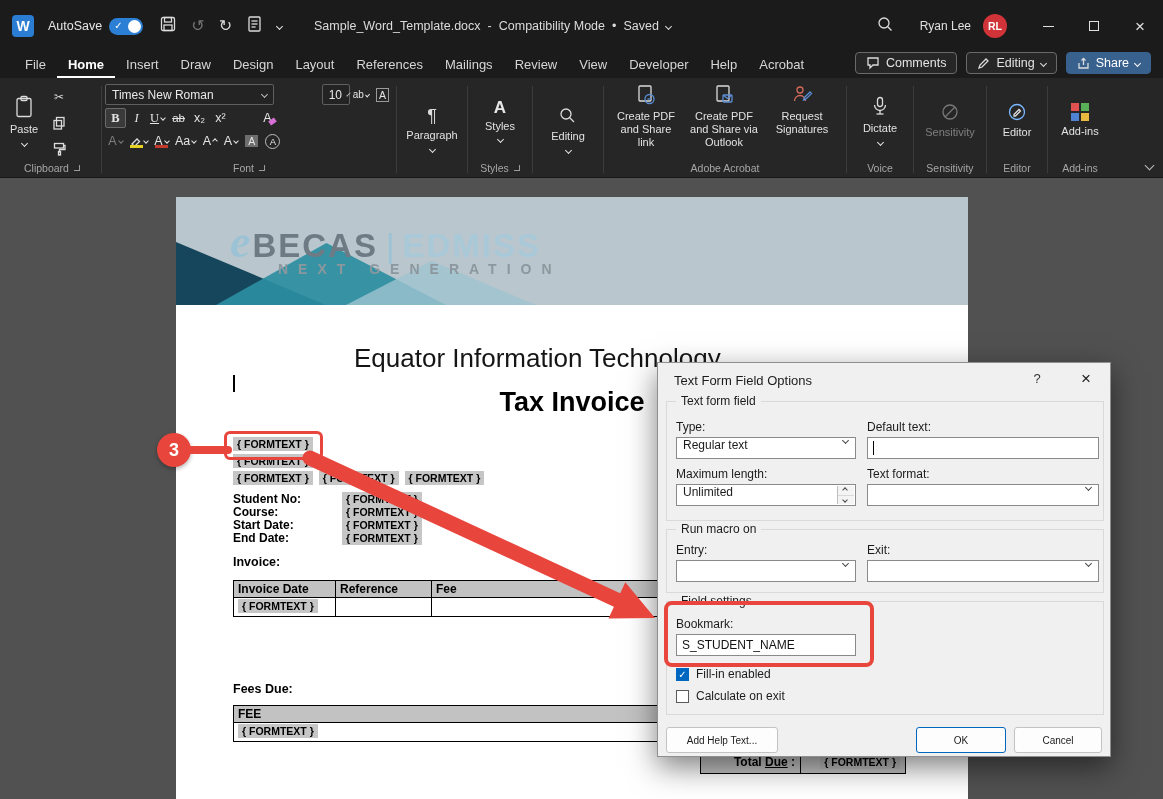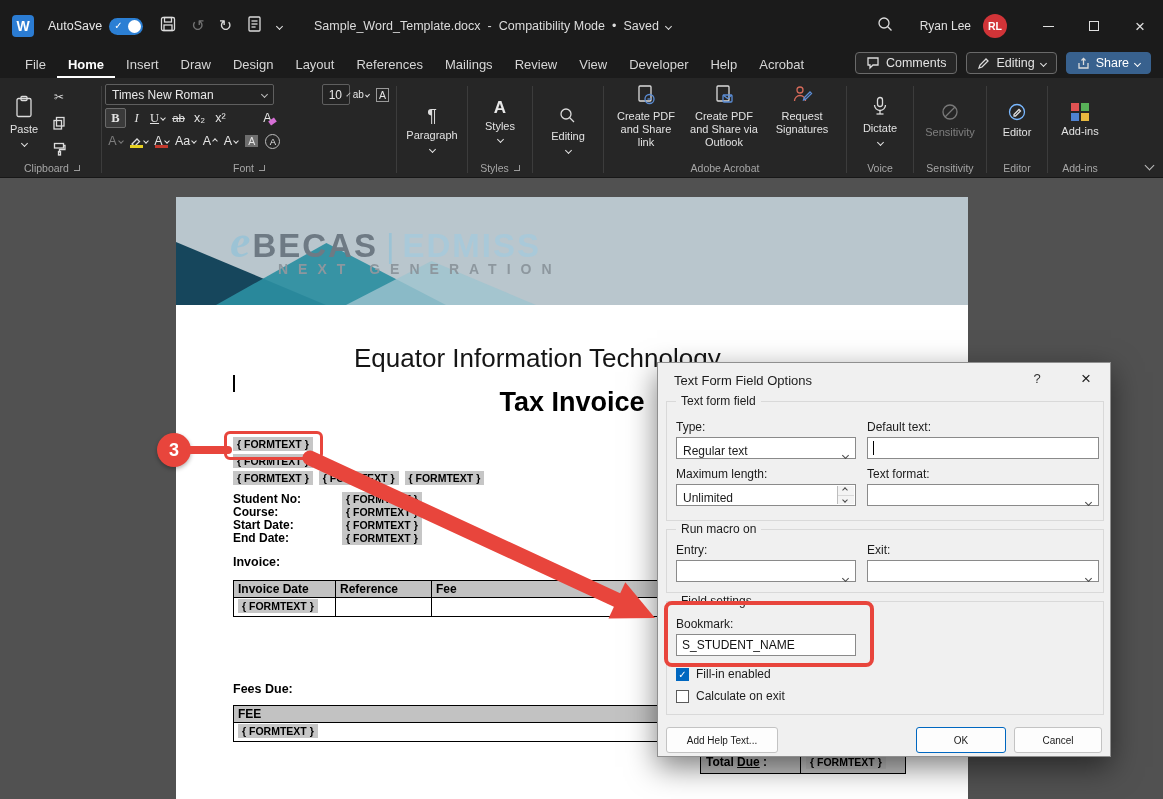--- a/index.html
+++ b/index.html
@@ -119,34 +119,34 @@
   .srow { position:absolute; left:57px; display:flex; }
   .srow .slabel { width:109px; font-size:12px; font-weight:bold; color:#000; }
   .seclabel { position:absolute; left:57px; font-size:12.5px; font-weight:bold; color:#000; }
 
   .dtable { position:absolute; left:57px; border:1px solid #000; }
   .dtr { display:flex; }
   .dtd { border-right:1px solid #000; padding:1px 4px; font-size:12px; color:#000; overflow:hidden; white-space:nowrap; }
   .dtd:last-child { border-right:none; }
   .dtr.hdr { background:#c2c2c2; font-weight:bold; border-bottom:1px solid #000; }
   .dtr.data .dtd { height:18px; }
-  .total-row { position:absolute; left:524px; top:556px; display:flex; border:1px solid #000; }
+  .total-row { position:absolute; left:524px; top:556px; display:flex; border:1px solid #000;text-align:right; }
   .total-row .cell { background:#c2c2c2; border-right:1px solid #000; padding:1px 5px; font-size:12px; font-weight:bold; height:19px; }
   .total-row .cell:last-child { border-right:none; }
   .u-part { text-decoration:underline; }
 
   
   .dialog { position:absolute; left:657px; top:362px; width:454px; height:395px; background:#f0f0f0; border:1px solid #8f8f8f; box-shadow:0 10px 28px rgba(0,0,0,.5); z-index:30; font-size:12px; color:#1b1b1b; }
   .dlg-title { position:absolute; left:16px; top:10px; font-size:13px; }
   .dlg-help { position:absolute; left:368px; top:8px; width:22px; text-align:center; font-size:13px; color:#333; }
   .dlg-close { position:absolute; left:410px; top:2px; width:36px; height:28px; display:flex; align-items:center; justify-content:center; font-size:17px; color:#1b1b1b; }
   .dgroup { position:absolute; left:8px; width:438px; border:1px solid #d9d9d9; }
   .dlegend { position:absolute; top:-8px; left:9px; background:#f0f0f0; padding:0 5px; font-size:12px; }
   .dlabel { position:absolute; font-size:12px; }
-  .dcombo { position:absolute; height:22px; background:#fff; border:1px solid #8a8a8a; display:flex; align-items:flex-end; padding:0 22px 0 6px; }
+  .dcombo { position:absolute; height:22px; background:#fff; border:1px solid #8a8a8a; display:flex; align-items:flex-start; padding:0 22px 0 6px; }
   .dcombo .chv { position:absolute; right:7px; color:#474747; }
   .dinput { position:absolute; height:22px; background:#fff; border:1px solid #8a8a8a; font-size:12px; padding:0 5px; font-family:"Liberation Sans", sans-serif; color:#111; }
   .caret-line { position:absolute; width:1px; height:14px; background:#000; }
   .spin-btns { position:absolute; right:1px; top:1px; bottom:1px; width:17px; border-left:1px solid #bdbdbd; display:flex; flex-direction:column; }
   .spin-btns span { flex:1; display:flex; align-items:center; justify-content:center; color:#555; background:#f4f4f4; }
   .spin-btns span:first-child { border-bottom:1px solid #d9d9d9; }
   .chv.tiny { width:4px; height:4px; border-width:1.2px; }
   .cbrow { position:absolute; display:flex; align-items:center; gap:7px; font-size:12px; }
   .cbx { width:13px; height:13px; border:1px solid #5a5a5a; background:#fff; display:flex; align-items:center; justify-content:center; font-size:10px; color:#fff; }
   .cbx.checked { background:#0067c0; border-color:#0067c0; }

